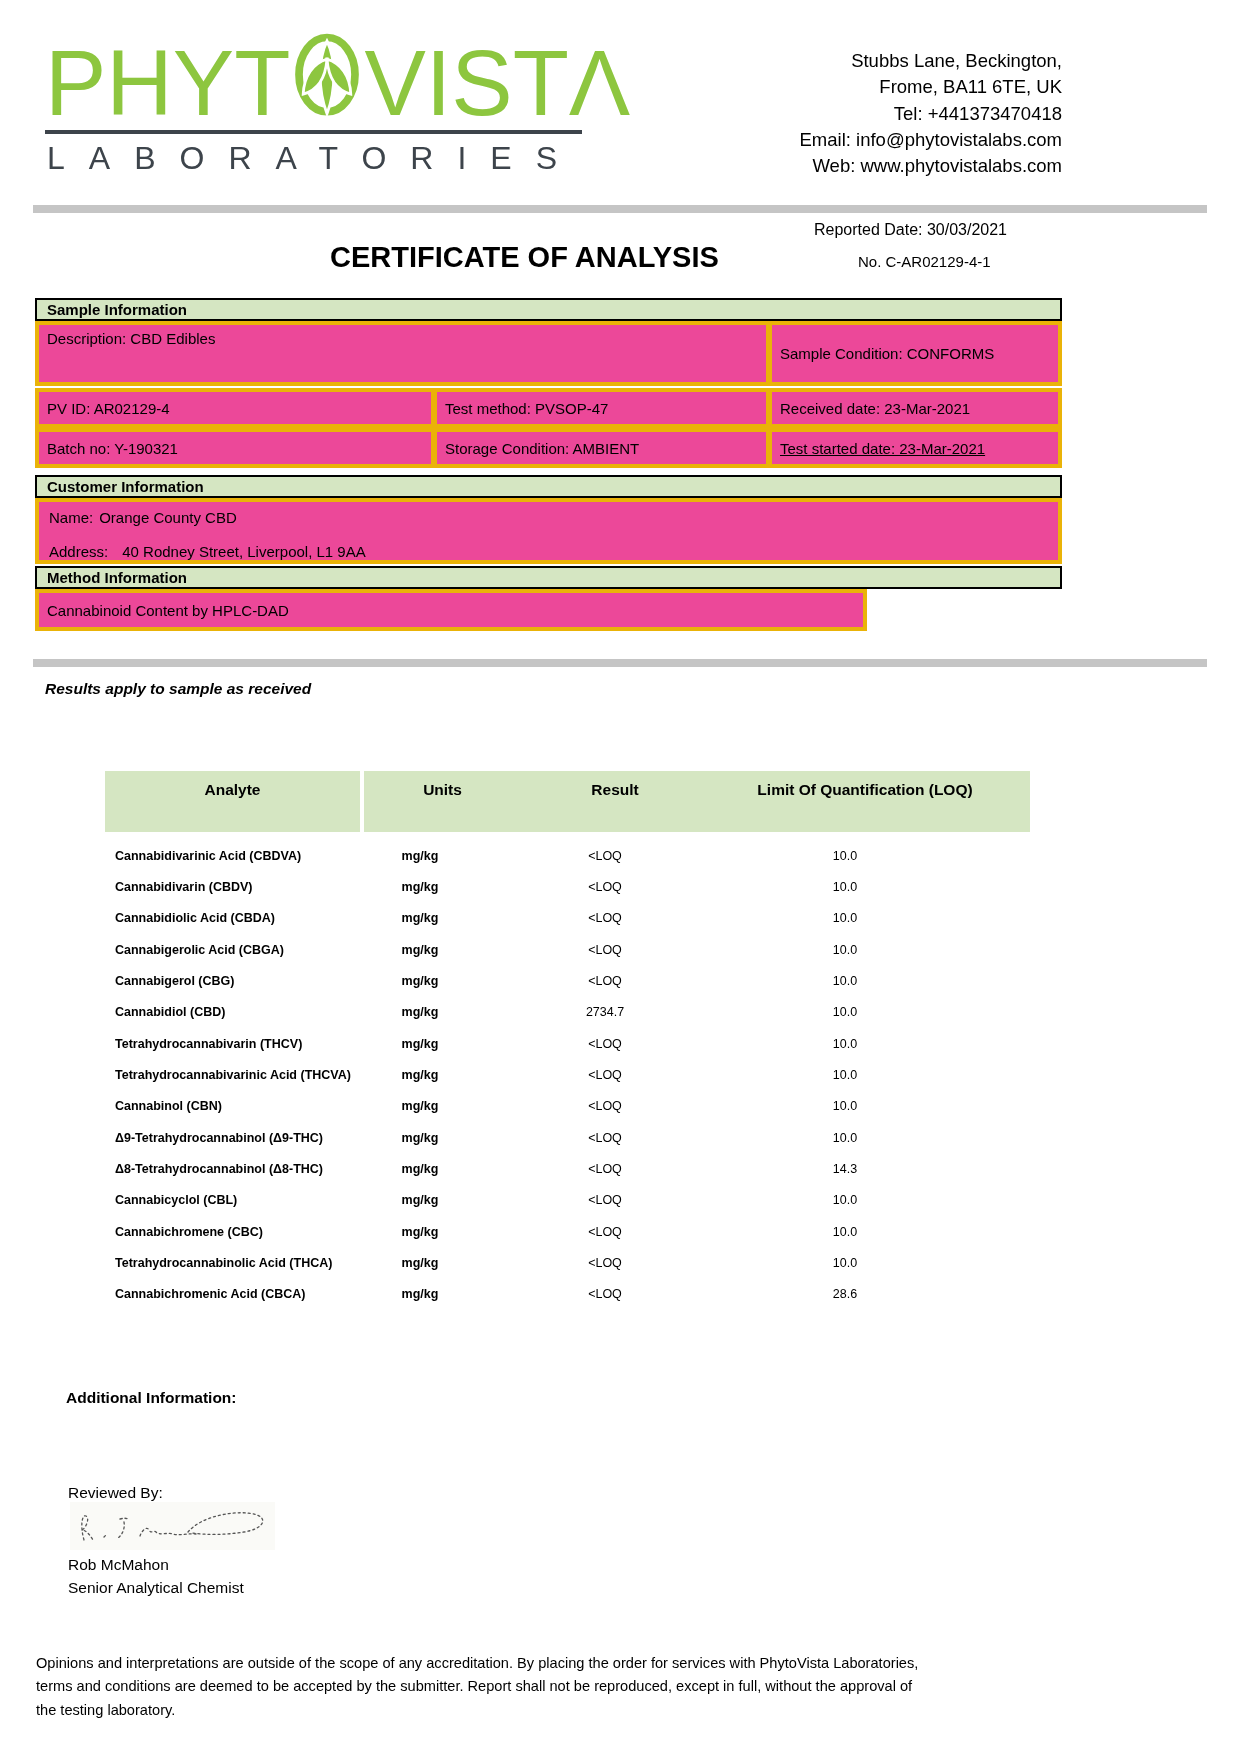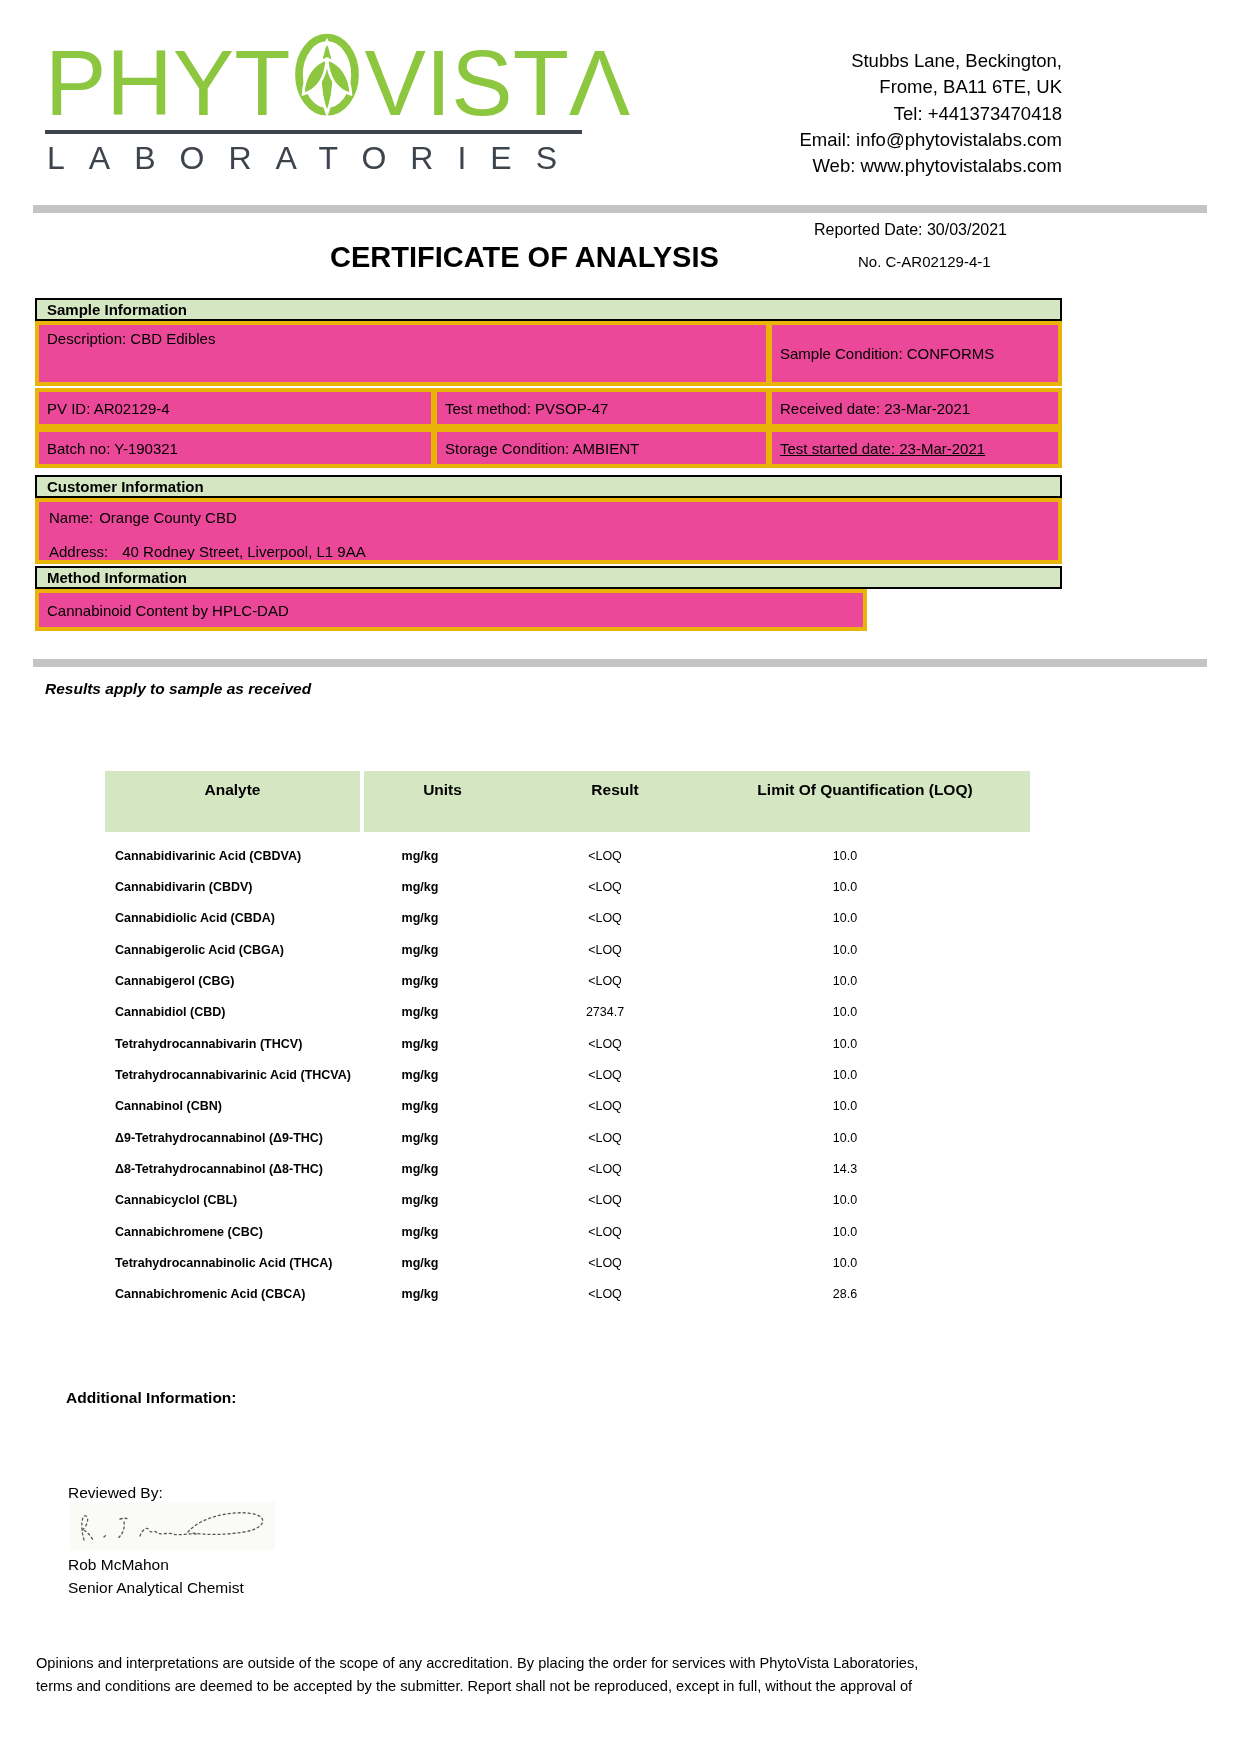--- a/index.html
+++ b/index.html
@@ -262,13 +262,14 @@
       <path d="M118 30 C132 13 170 7 187 13 C198 17 193 27 174 30 C156 33 137 33 122 31"></path>
     </g>
   </svg>
 </div>
 <div class="abs sig-name">Rob McMahon</div>
 <div class="abs sig-title">Senior Analytical Chemist</div>
 
 <div class="abs footer">
   <div>Opinions and interpretations are outside of the scope of any accreditation. By placing the order for services with PhytoVista Laboratories,</div>
   <div>terms and conditions are deemed to be accepted by the submitter. Report shall not be reproduced, except in full, without the approval of</div>
+  <div>the testing laboratory.</div>
 </div>
 
 </body></html>

